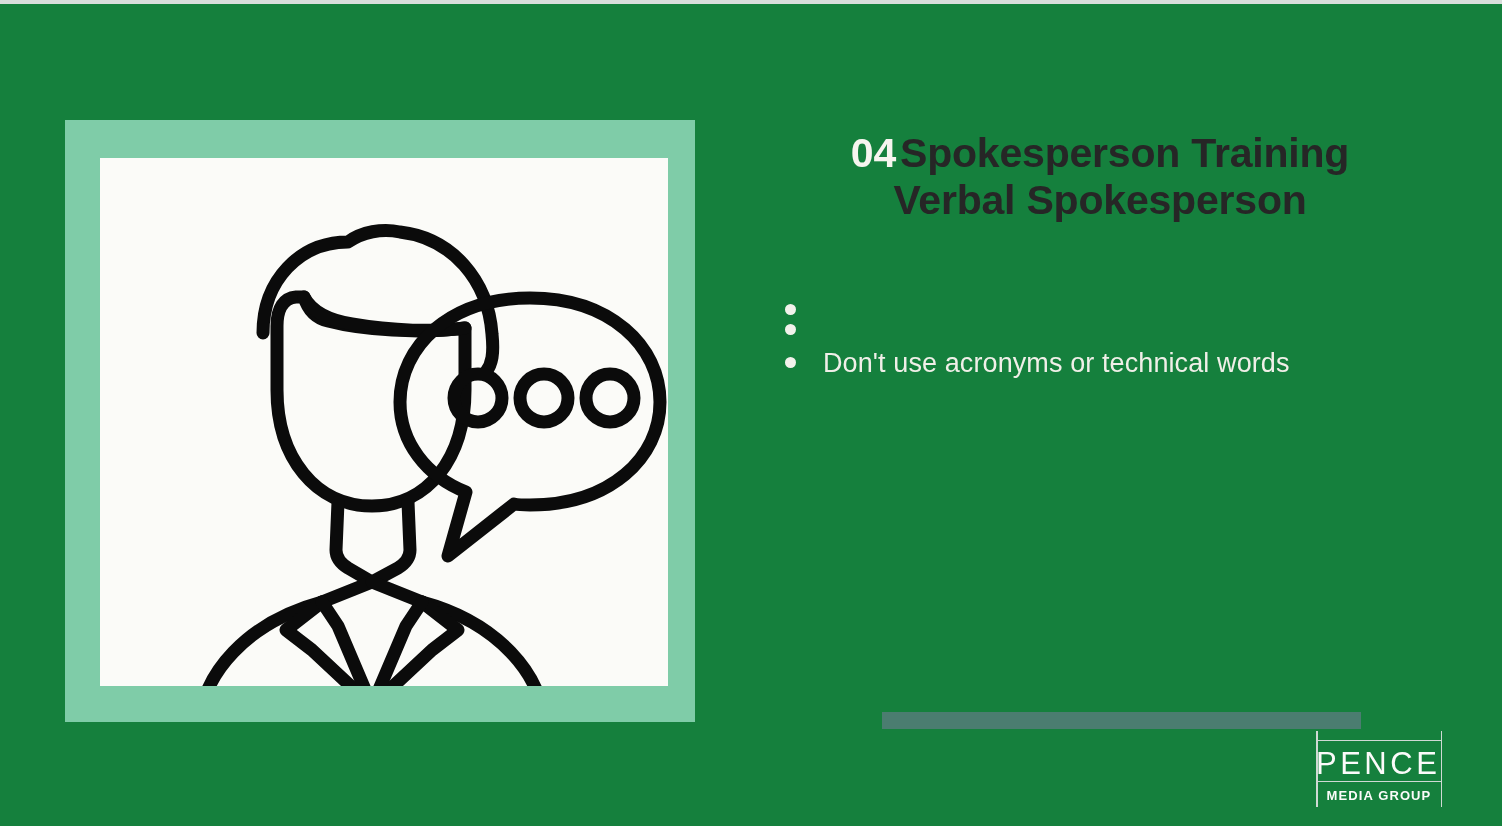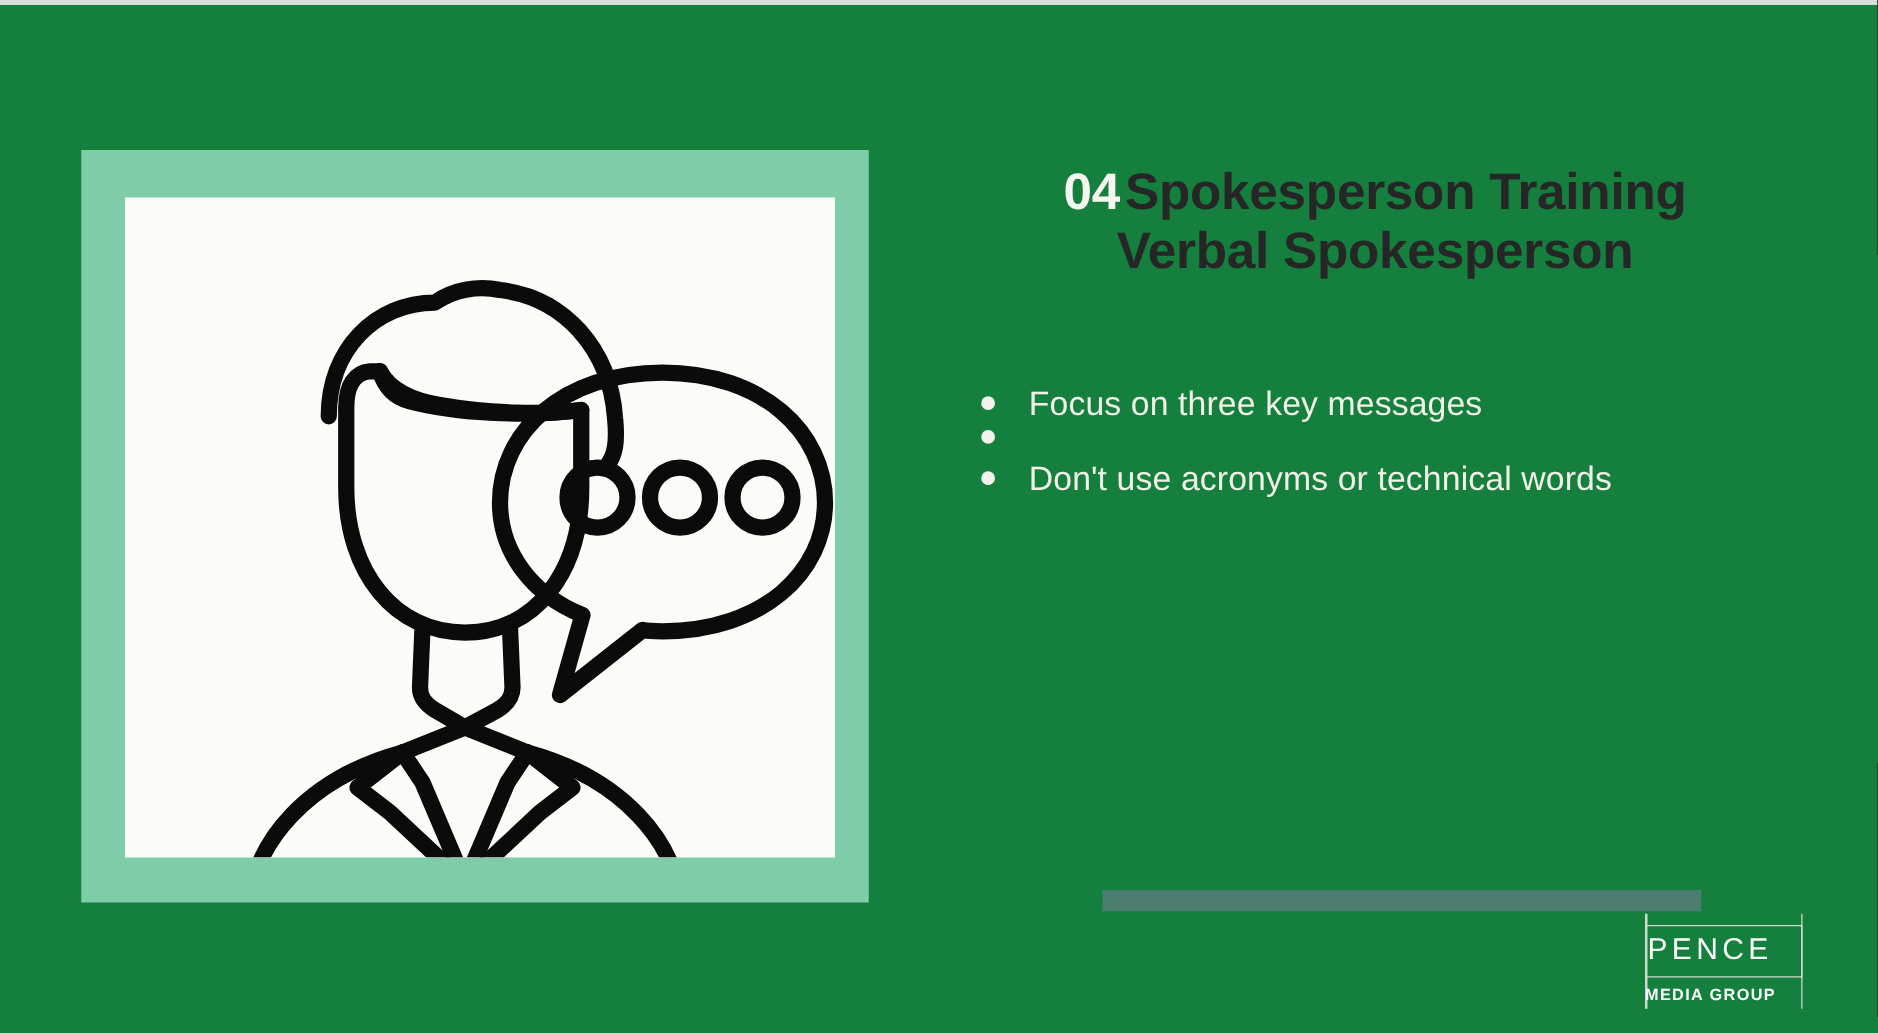--- a/index.html
+++ b/index.html
@@ -142,32 +142,32 @@
     background: #cfd9d4;
   }
   .logo-rail-l { left: 0; }
   .logo-rail-r { left: 124.5px; }
   .logo-name {
     position: absolute;
     left: 0;
     top: 17px;
     width: 104px;
     text-align: center;
-    font-size: 24px;
+    font-size: 31px;
     font-weight: 400;
     letter-spacing: 3.5px;
     color: #fbfbfa;
     line-height: 1;
   }
   .logo-sub {
     position: absolute;
     left: 0;
     top: 58px;
     width: 126px;
-    text-align: left;
+    text-align: center;
     font-size: 13px;
     font-weight: 700;
     letter-spacing: 1.1px;
     color: #fbfbfa;
     line-height: 1;
   }
 </style>
 </head>
 <body>
 
@@ -246,21 +246,20 @@
   <div class="content">
 
     <div class="title-block">
       <div class="title-line"><span class="title-num">04</span><span>Spokesperson Training</span></div>
       <div class="title-line">Verbal Spokesperson</div>
     </div>
 
     <ul class="bullet-list">
       <li class="bullet-row">
         <span class="bullet-dot"></span>
-        <span class="bullet-text">Focus on three key messages</span>
       </li>
       <li class="bullet-row">
         <span class="bullet-dot"></span>
       </li>
       <li class="bullet-row">
         <span class="bullet-dot"></span>
         <span class="bullet-text">Don't use acronyms or technical words</span>
       </li>
     </ul>
 

